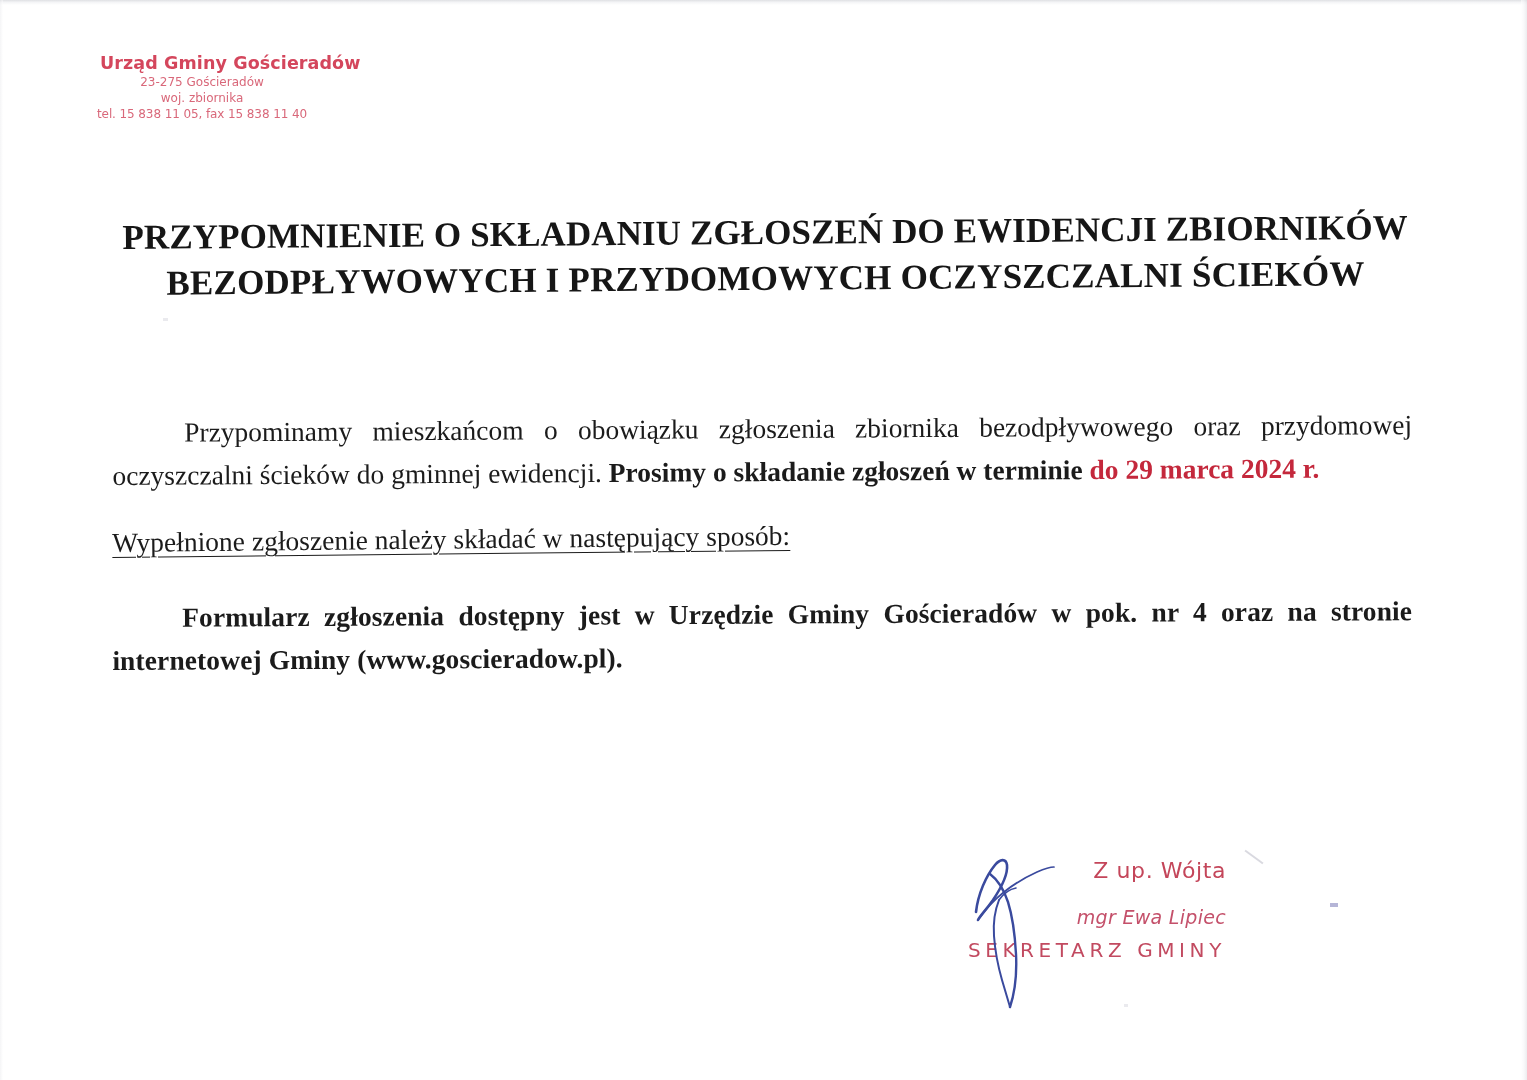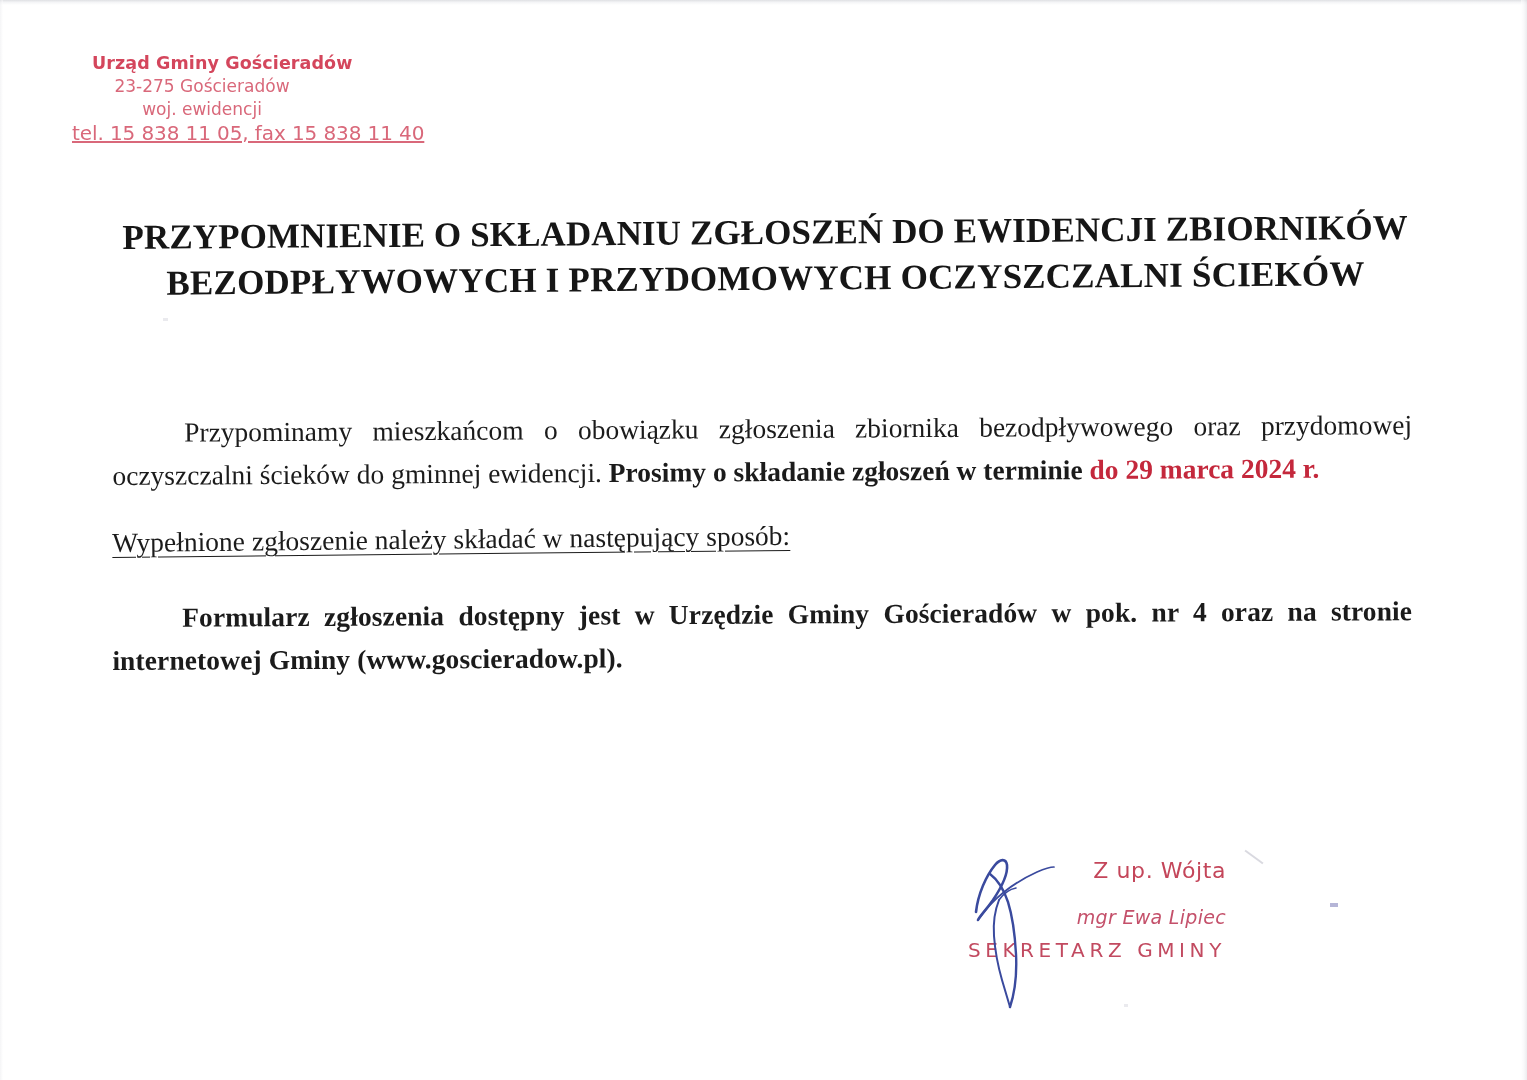--- a/index.html
+++ b/index.html
@@ -52,32 +52,31 @@
     color: #d34a5e;
     font-family: "DejaVu Sans", "Liberation Sans", sans-serif;
     line-height: 1.32;
   }
   .letterhead .lh-org {
     font-size: 17.5px;
     font-weight: 700;
     letter-spacing: .1px;
     color: #d4465c;
     white-space: nowrap;
-    margin-left: 20px;
+    margin-left: 28px;
   }
   .letterhead .lh-line {
-    font-size: 17px;
+    font-size: 12px;
     font-weight: 400;
     color: #d9687a;
     white-space: nowrap;
   }
   .letterhead .lh-line.lh-tel {
-    font-size: 20px;
+    font-size: 12px;
     letter-spacing: -0.1px;
-    text-decoration: underline;
   }
 
   
   .doc-title {
     position: absolute;
     left: 120px;
     top: 192px;
     width: 1290px;
     text-align: center;
     font-family: "Liberation Serif", "DejaVu Serif", serif;
@@ -215,21 +214,21 @@
 
 <div class="page">
 
   <div class="scan-edge-top"></div>
   <div class="scan-edge-left"></div>
   <div class="scan-edge-right"></div>
 
   <div class="letterhead">
     <div class="lh-org">Urząd Gminy Gościeradów</div>
     <div class="lh-line">23-275 Gościeradów</div>
-    <div class="lh-line">woj. ewidencji</div>
+    <div class="lh-line">woj. zbiornika</div>
     <div class="lh-line lh-tel">tel. 15 838 11 05, fax 15 838 11 40</div>
   </div>
 
   <h1 class="doc-title">
     <span class="tline tline-1">PRZYPOMNIENIE O SKŁADANIU ZGŁOSZEŃ DO EWIDENCJI ZBIORNIKÓW</span>
     <span class="tline tline-2">BEZODPŁYWOWYCH I PRZYDOMOWYCH OCZYSZCZALNI ŚCIEKÓW</span>
   </h1>
 
   <div class="body-block">
 

